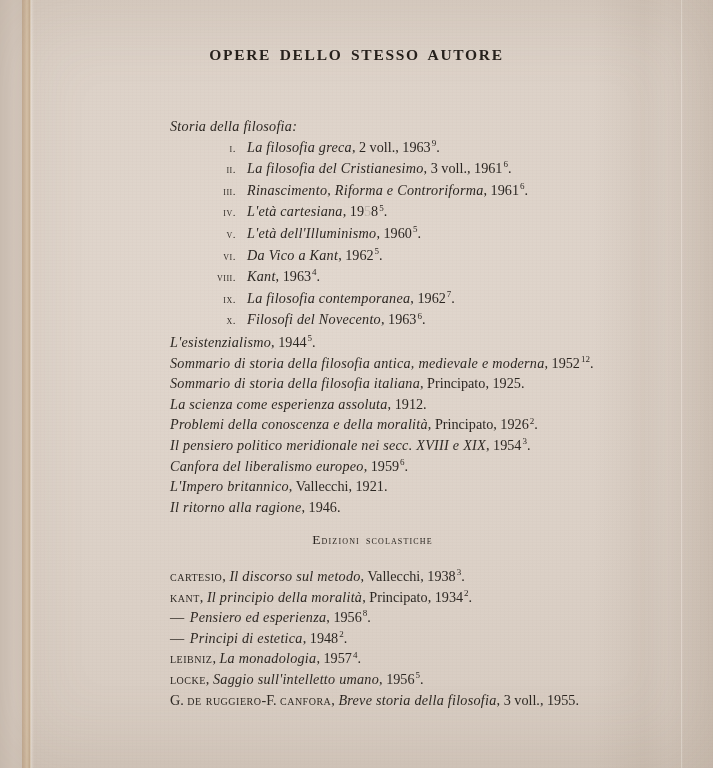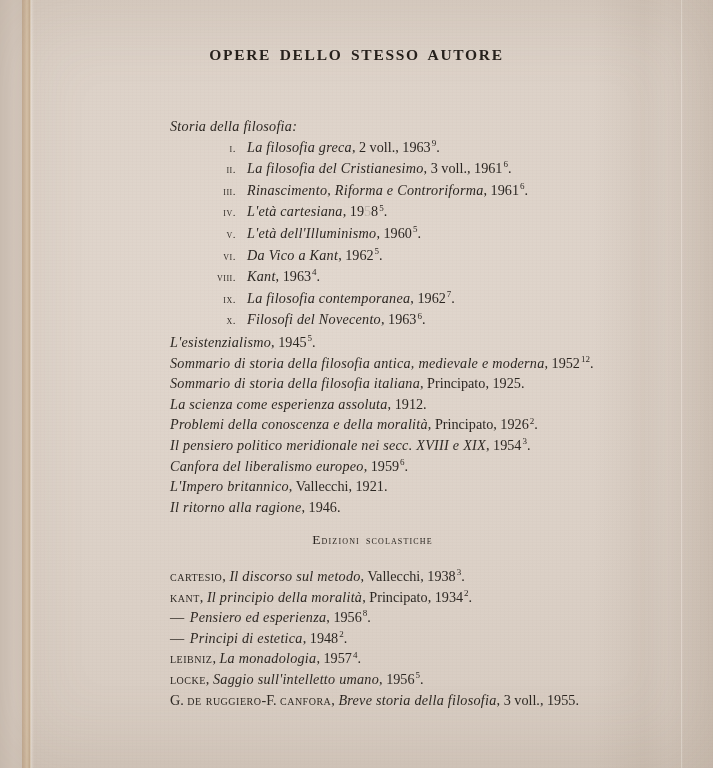--- a/index.html
+++ b/index.html
@@ -227,21 +227,21 @@
             <span class="entry"><i class="t">La filosofia contemporanea</i>, <span class="up">1962</span><sup class="ed">7</sup>.</span>
           </div>
           <div class="num-row">
             <span class="roman">X.</span>
             <span class="entry"><i class="t">Filosofi del Novecento</i>, <span class="up">1963</span><sup class="ed">6</sup>.</span>
           </div>
         </div>
     </div>
 
     <div class="block" id="monographs-block">
-        <div class="line"><i class="t">L'esistenzialismo</i>, <span class="up">1945</span><sup class="ed">5</sup>.</div>
+        <div class="line"><i class="t">L'esistenzialismo</i>, <span class="up">1944</span><sup class="ed">5</sup>.</div>
         <div class="line"><i class="t">Sommario di storia della filosofia antica, medievale e moderna</i>, <span class="up">1952</span><sup class="ed">12</sup>.</div>
         <div class="line"><i class="t">Sommario di storia della filosofia italiana</i>, <span class="up">Principato</span>, <span class="up">1925</span>.</div>
         <div class="line"><i class="t">La scienza come esperienza assoluta</i>, <span class="up">1912</span>.</div>
         <div class="line"><i class="t">Problemi della conoscenza e della moralità</i>, <span class="up">Principato</span>, <span class="up">1926</span><sup class="ed">2</sup>.</div>
         <div class="line"><i class="t">Il pensiero politico meridionale nei secc. XVIII e XIX</i>, <span class="up">1954</span><sup class="ed">3</sup>.</div>
         <div class="line"><i class="t">Canfora del liberalismo europeo</i>, <span class="up">1959</span><sup class="ed">6</sup>.</div>
         <div class="line"><i class="t">L'Impero britannico</i>, <span class="up">Vallecchi</span>, <span class="up">1921</span>.</div>
         <div class="line"><i class="t">Il ritorno alla ragione</i>, <span class="up">1946</span>.</div>
       </div>
 

